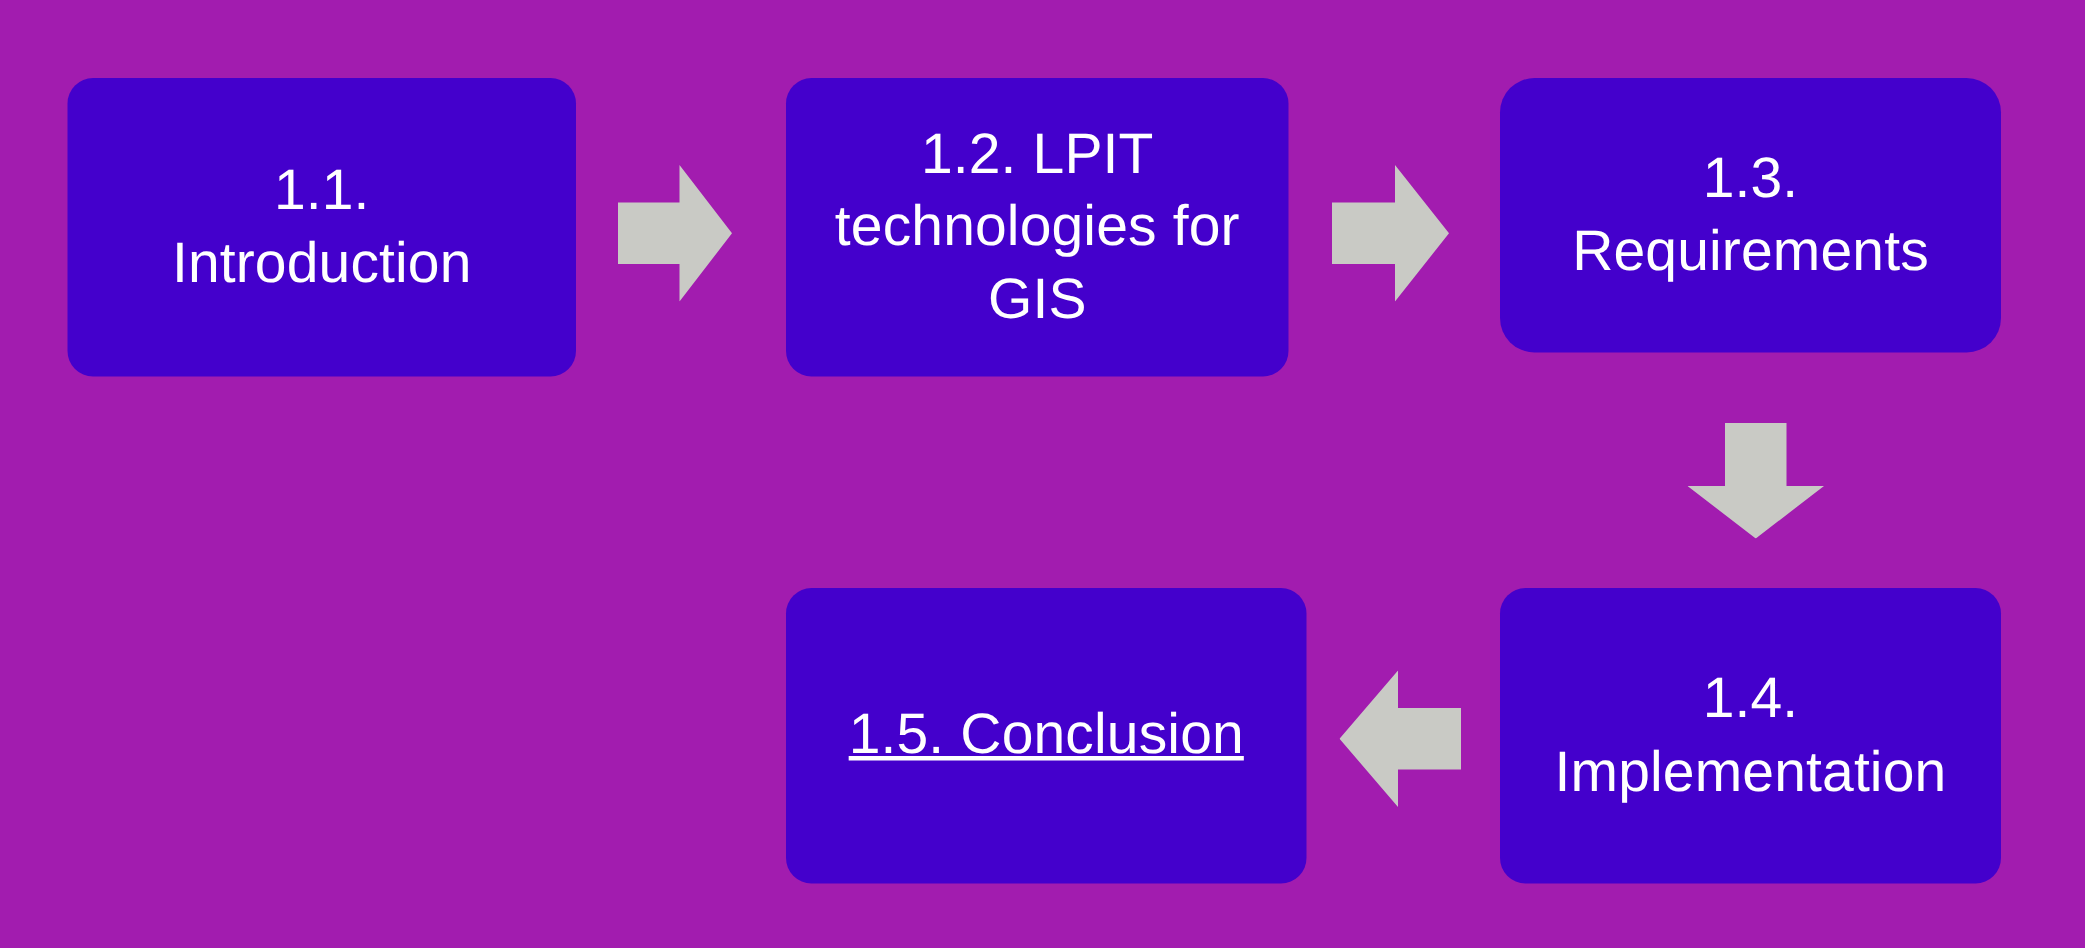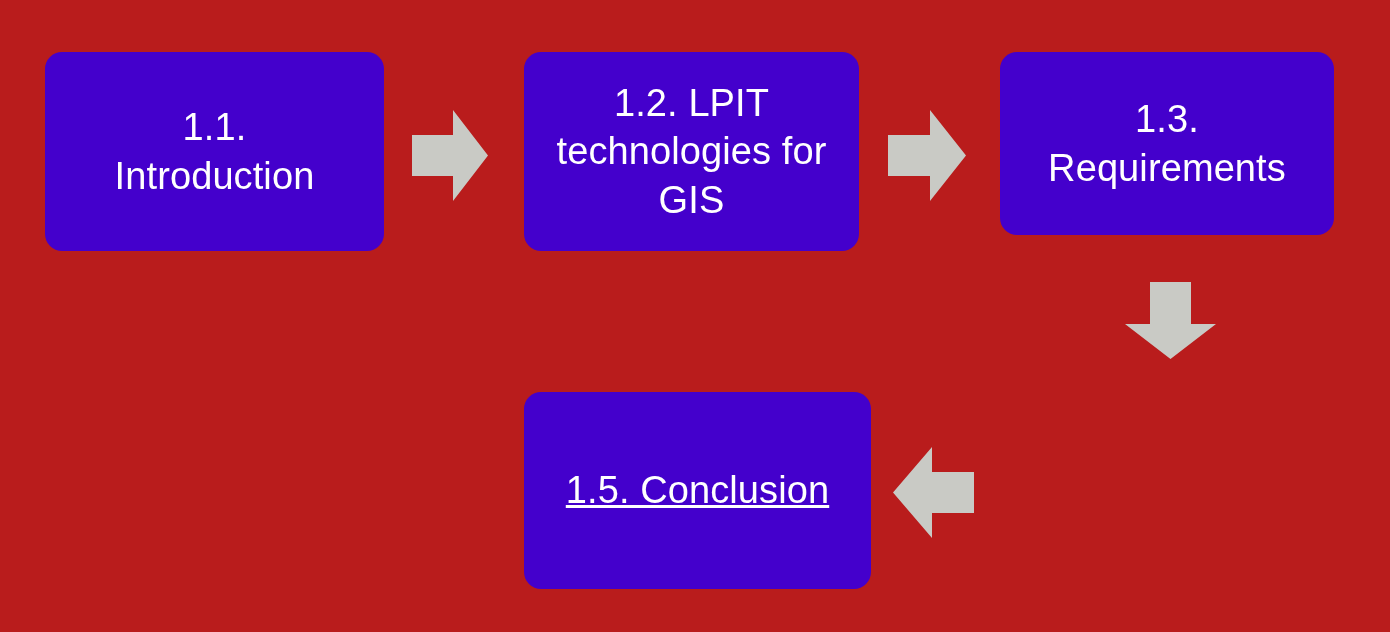--- a/index.html
+++ b/index.html
@@ -8,21 +8,21 @@
     padding: 0;
     background: #ffffff;
   }
   body {
     font-family: "Liberation Sans", sans-serif;
   }
   #canvas {
     position: relative;
     width: 1390px;
     height: 632px;
-    background: #b91c1c;
+    background: #a21caf;
     overflow: hidden;
   }
   .node {
     position: absolute;
     box-sizing: border-box;
     background: #4400cc;
     border-radius: 17px;
     display: flex;
     align-items: center;
     justify-content: center;
@@ -32,21 +32,21 @@
     line-height: 1.28;
     font-weight: 400;
     letter-spacing: 0.1px;
     padding: 6px 14px;
     white-space: pre-line;
     user-select: none;
   }
   
   .node-intro        { left: 45px;   top: 52px;  width: 339px; height: 199px; }
   .node-lpit         { left: 524px;  top: 52px;  width: 335px; height: 199px; text-align: center; }
-  .node-requirements { left: 1000px; top: 52px;  width: 334px; height: 183px; }
+  .node-requirements { left: 1000px; top: 52px;  width: 334px; height: 183px; border-radius: 23px; }
   .node-implementation { left: 1000px; top: 392px; width: 334px; height: 197px; }
   .node-conclusion   { left: 524px;  top: 392px; width: 347px; height: 197px; text-decoration: underline; }
 
   
   .arrow {
     position: absolute;
     display: block;
   }
   .arrow svg { display: block; width: 100%; height: 100%; }
   .arrow-1 { left: 412px;  top: 110px; width: 76px;  height: 91px; }
@@ -80,20 +80,22 @@
 
   <div class="node node-requirements">1.3.
 Requirements</div>
 
   <span class="arrow arrow-3">
     <svg viewBox="0 0 91 77" xmlns="http://www.w3.org/2000/svg" aria-hidden="true">
       <polygon points="25,0 66,0 66,42 91,42 45.5,77 0,42 25,42" fill="#c9cac5"></polygon>
     </svg>
   </span>
 
+  <div class="node node-implementation">1.4.
+Implementation</div>
 
   <span class="arrow arrow-4">
     <svg viewBox="0 0 81 91" xmlns="http://www.w3.org/2000/svg" aria-hidden="true">
       <polygon points="81,25 39,25 39,0 0,45.5 39,91 39,66 81,66" fill="#c9cac5"></polygon>
     </svg>
   </span>
 
   <div class="node node-conclusion">1.5. Conclusion</div>
 
 </div>

